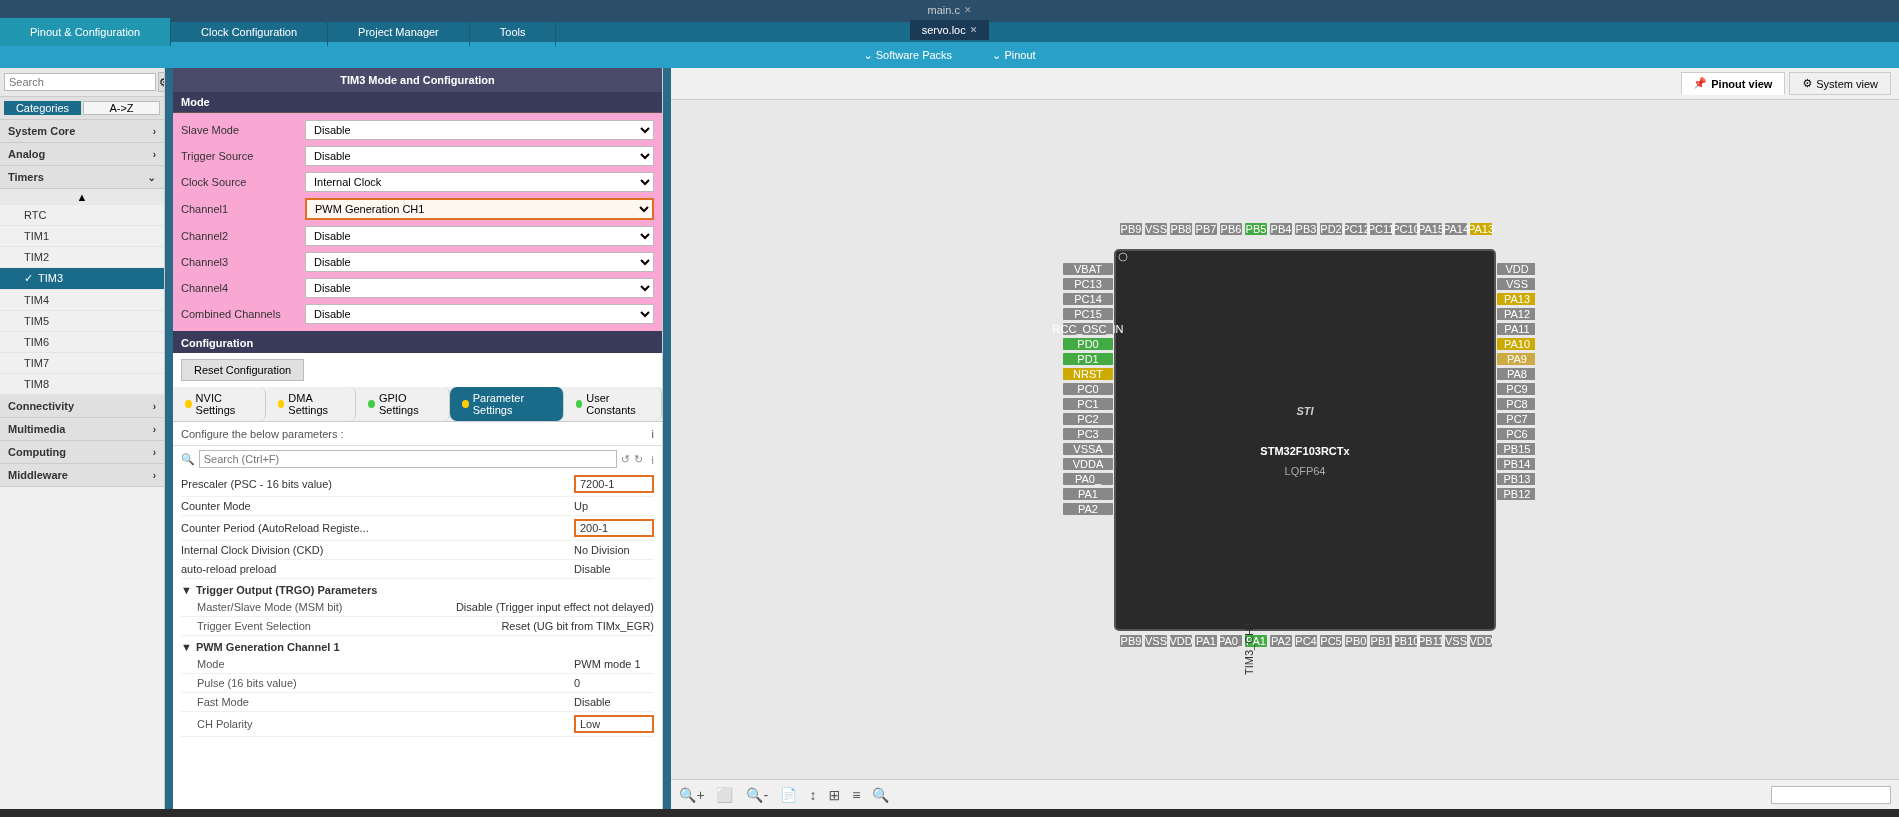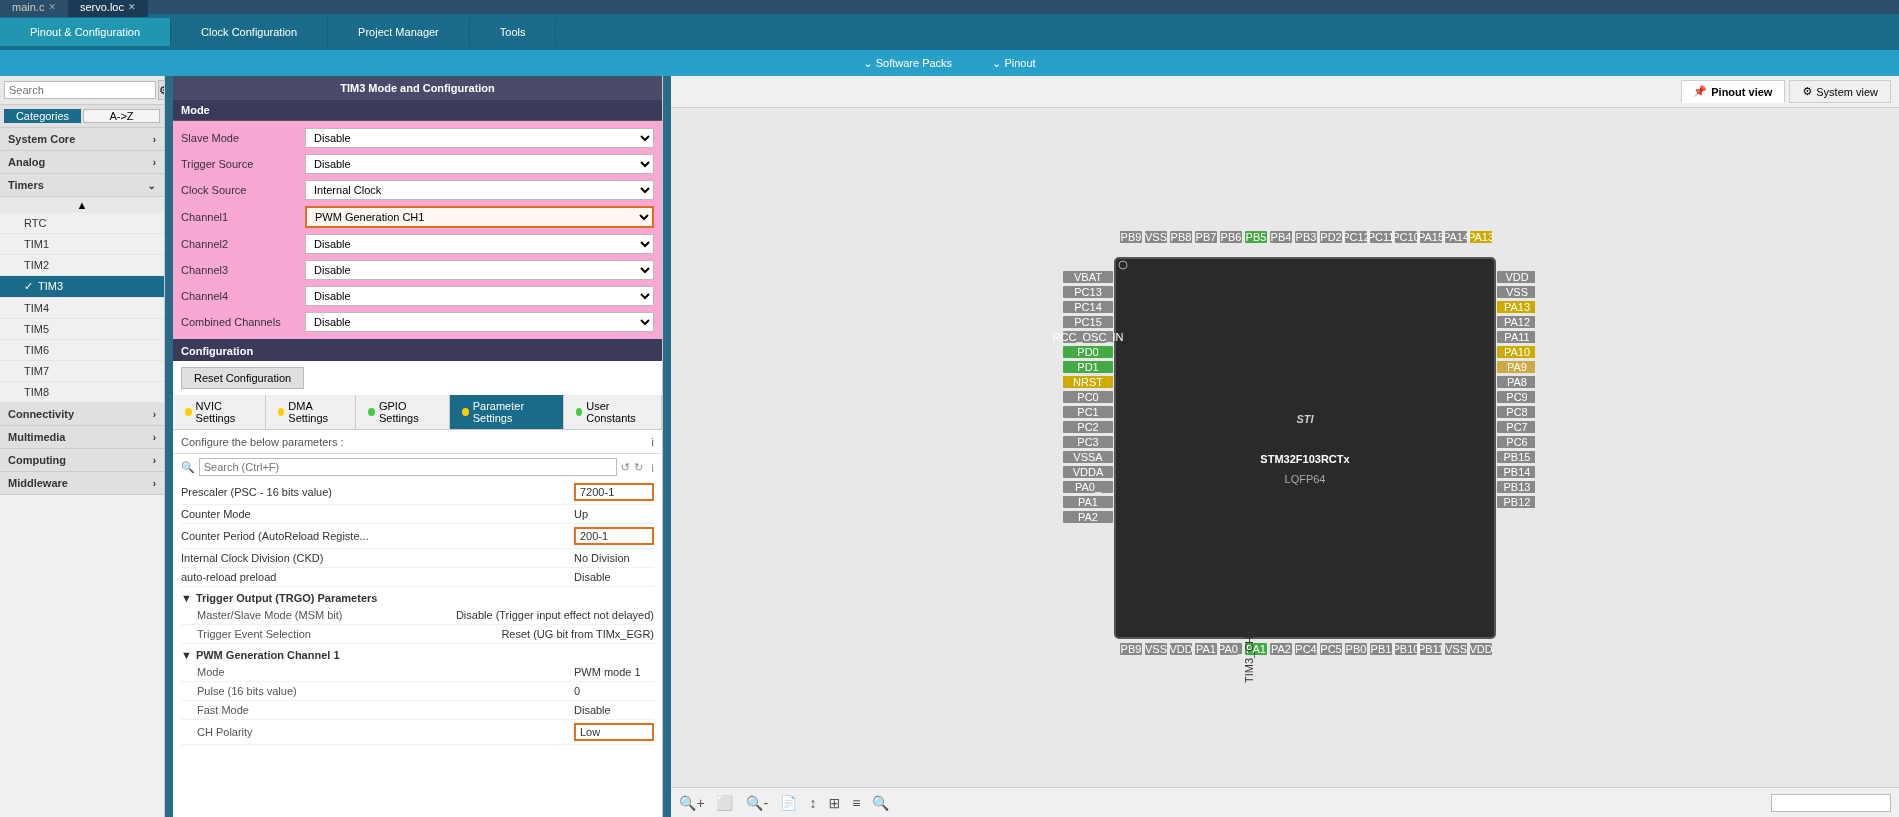--- a/index.html
+++ b/index.html
@@ -1,19 +1,19 @@
 <!DOCTYPE html>
 <html><head>
   <meta charset="utf-8">
   <style>
     * { box-sizing: border-box; margin: 0; padding: 0; font-family: 'Segoe UI', Arial, sans-serif; font-size: 11px; }
     body { background: #2b2b2b; overflow: hidden; width: 1899px; height: 817px; }
 
     
-    .top-bar { display: flex; background: #1a6b8a; height: 36px; align-items: center; }
+    .top-bar { display: flex; background: #1a6b8a; height: 20px; align-items: center; }
     .top-bar-tab { padding: 0 30px; height: 28px; display: flex; align-items: center; color: #fff; font-size: 12px; cursor: pointer; border-right: 1px solid #1a5a75; }
     .top-bar-tab.active { background: #2196b0; }
 
     
     .secondary-bar { display: flex; background: #29a0c7; height: 26px; align-items: center; justify-content: center; gap: 40px; }
     .secondary-bar-item { color: #fff; font-size: 12px; cursor: pointer; display: flex; align-items: center; gap: 4px; }
 
     
     .main-layout { display: flex; height: calc(817px - 54px - 22px); }
 
@@ -39,21 +39,21 @@
     .mode-section { background: #3a3a5a; color: #fff; padding: 3px 8px; font-size: 12px; font-weight: bold; border-bottom: 1px solid #555; }
     .mode-section-content { background: #f9a8d4; padding: 4px 0; border-bottom: 2px solid #3a3a5a; }
     .form-row { display: flex; align-items: center; padding: 3px 8px; gap: 4px; }
     .form-label { width: 120px; color: #333; font-size: 11px; flex-shrink: 0; }
     .form-select { flex: 1; padding: 2px 4px; border: 1px solid #bbb; font-size: 11px; background: #fff; cursor: pointer; }
     .form-select.highlight { border: 2px solid #e07020; background: #fff8f0; }
     .config-section { background: #3a3a5a; color: #fff; padding: 3px 8px; font-size: 12px; font-weight: bold; }
     .config-content { flex: 1; display: flex; flex-direction: column; overflow: hidden; }
     .reset-btn { margin: 6px 8px; padding: 4px 12px; background: #e0e0e0; border: 1px solid #bbb; cursor: pointer; font-size: 11px; width: fit-content; }
     .tabs-row { display: flex; background: #f0f0f0; border-bottom: 1px solid #ccc; }
-    .tab-item { padding: 5px 12px; cursor: pointer; border-right: 1px solid #ccc; font-size: 11px; display: flex; align-items: center; gap: 4px; }
+    .tab-item { padding: 5px 12px; cursor: pointer; border-right: 1px solid #ccc; font-size: 11px; display: flex; align-items: center; gap: 4px; border-radius: 7px; }
     .tab-item .dot { width: 8px; height: 8px; border-radius: 50%; }
     .tab-item.active { background: #1a6b8a; color: #fff; }
     .tab-item.active .dot { background: #ffcc00; }
     .tab-item .dot.yellow { background: #ffcc00; }
     .tab-item .dot.green { background: #44cc44; }
     .tab-params { padding: 4px 8px; color: #555; font-size: 11px; border-bottom: 1px solid #ddd; display: flex; align-items: center; justify-content: space-between; }
     .params-search { display: flex; align-items: center; gap: 4px; margin: 4px 8px; }
     .params-search input { flex: 1; border: 1px solid #bbb; padding: 2px 4px; font-size: 11px; }
     .params-list { flex: 1; overflow-y: auto; padding: 0 8px 12px; }
     .param-row { display: flex; align-items: center; padding: 3px 0; border-bottom: 1px solid #f0f0f0; }
@@ -71,21 +71,21 @@
     .view-tab.active { background: #fff; border-bottom: 1px solid #fff; font-weight: bold; }
     .chip-area { flex: 1; display: flex; align-items: center; justify-content: center; position: relative; background: #e8e8e8; overflow: hidden; }
 
     
     .chip-svg-wrapper { position: relative; width: 500px; height: 520px; }
 
     .vertical-divider { width: 8px; background: #2a6b8a; cursor: col-resize; }
 
     .tab-file { background: #2b4f6a; color: #ccc; padding: 4px 12px; font-size: 11px; display: inline-flex; align-items: center; gap: 4px; }
     .tab-file.active { background: #1a3a55; color: #fff; }
-    .file-tabs { display: flex; background: #2b4f6a; height: 14px; align-items: center; }
+    .file-tabs { display: flex; background: #2b4f6a; height: 22px; align-items: center; flex-direction: column; }
   </style>
 </head>
 <body>
 
 <div class="file-tabs">
   <div class="tab-file">
     <span>main.c</span>
     <span style="font-size:9px;opacity:0.7;">✕</span>
   </div>
   <div class="tab-file active">

